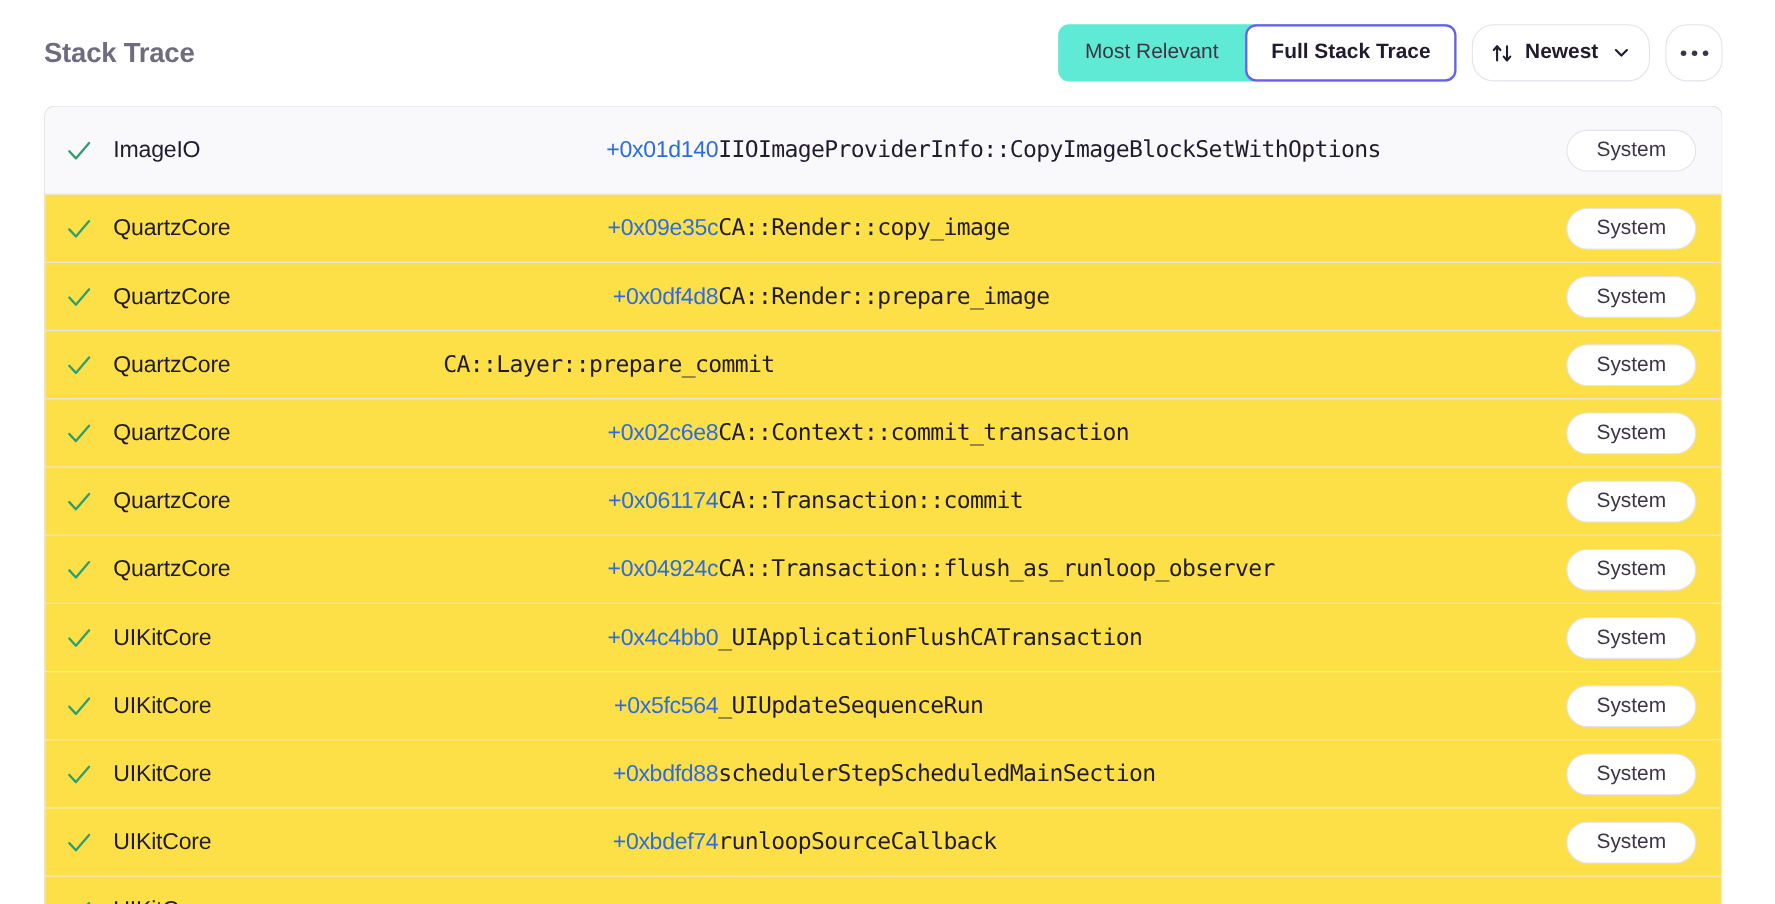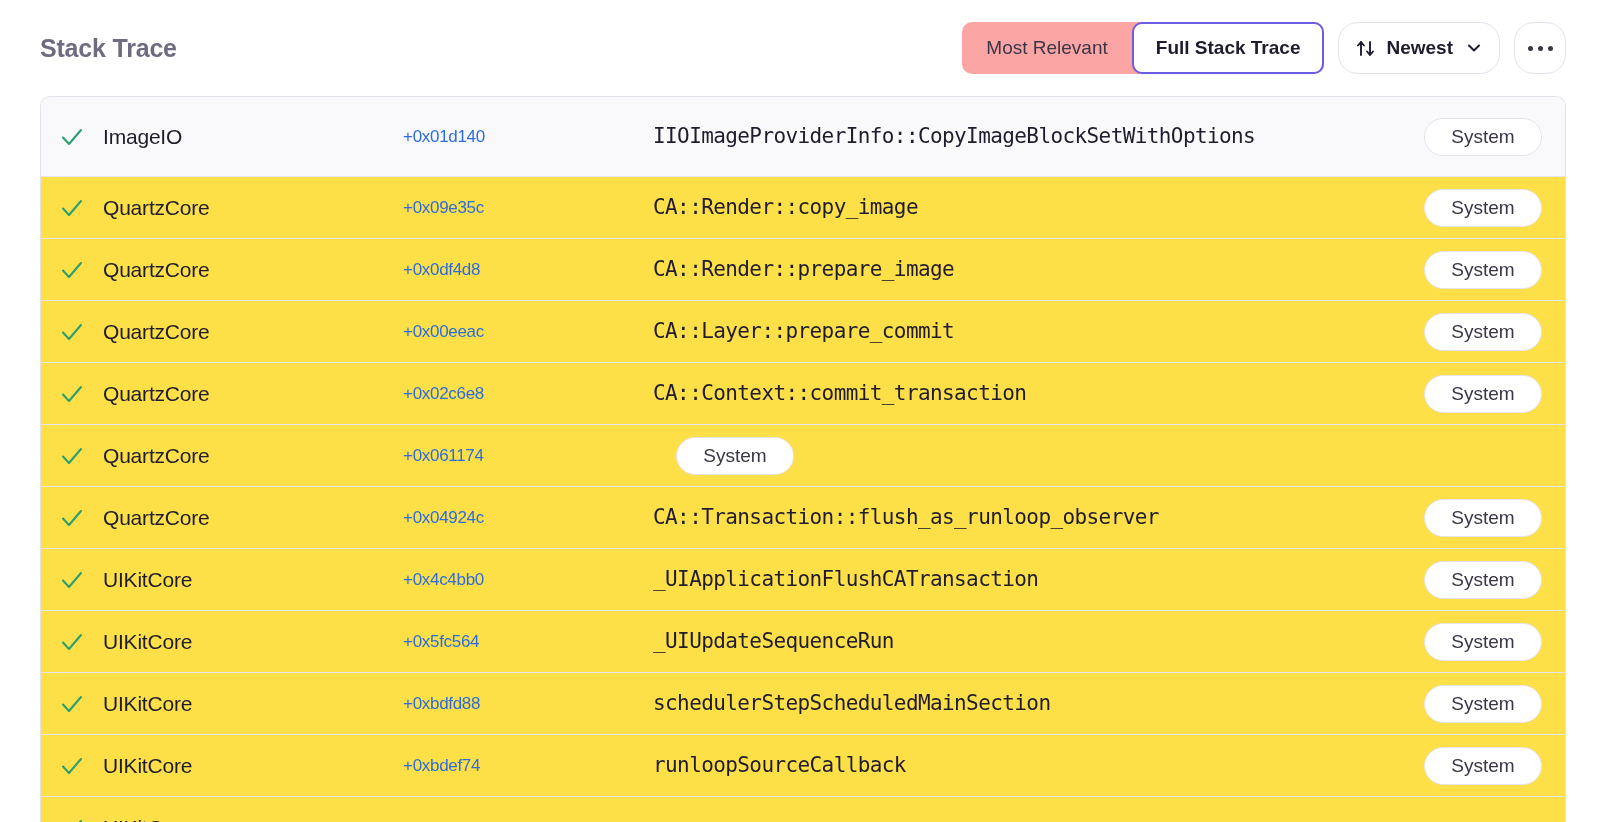--- a/index.html
+++ b/index.html
@@ -39,21 +39,21 @@
   .header-actions {
     display: flex;
     align-items: center;
     gap: 14px;
   }
 
   
   .segmented {
     display: flex;
     align-items: stretch;
-    background: #fca5a5;
+    background: #5eead4;
     border-radius: 10px;
     height: 52px;
     position: relative;
   }
 
   .seg-btn {
     display: flex;
     align-items: center;
     justify-content: center;
     font-size: 19px;
@@ -172,25 +172,26 @@
     flex: none;
     font-size: 21px;
     color: #201b2d;
     font-family: "Liberation Sans", sans-serif;
     letter-spacing: -0.2px;
   }
 
   .col-offset {
     width: 250px;
     flex: none;
-    font-size: 17px;
+    font-size: 21px;
     color: #2d6cdf;
     font-family: "Liberation Sans", sans-serif;
     letter-spacing: -0.3px;
     cursor: pointer;
+    text-align: right;
   }
 
   .col-symbol {
     flex: 1 1 auto;
     font-size: 21px;
     color: #201b2d;
     font-family: "DejaVu Sans Mono", monospace;
     line-height: 1.38;
     padding-right: 24px;
     word-break: break-all;
@@ -313,21 +314,20 @@
 
     <div class="trace-row">
       <div class="col-check">
         <span class="check-icon">
           <svg width="28" height="28" viewBox="0 0 28 28" fill="none" aria-hidden="true">
               <path d="M5 14.5L11 21L23 7" stroke="#2f9e6e" stroke-width="2.1" stroke-linecap="round" stroke-linejoin="round"></path>
             </svg>
         </span>
       </div>
       <div class="col-module">QuartzCore</div>
-      <div class="col-offset">+0x00eeac</div>
       <div class="col-symbol">CA::Layer::prepare_commit</div>
       <div class="col-badge">
         <span class="badge">System</span>
       </div>
     </div>
 
     <div class="trace-row">
       <div class="col-check">
         <span class="check-icon">
           <svg width="28" height="28" viewBox="0 0 28 28" fill="none" aria-hidden="true">
@@ -346,20 +346,21 @@
     <div class="trace-row">
       <div class="col-check">
         <span class="check-icon">
           <svg width="28" height="28" viewBox="0 0 28 28" fill="none" aria-hidden="true">
               <path d="M5 14.5L11 21L23 7" stroke="#2f9e6e" stroke-width="2.1" stroke-linecap="round" stroke-linejoin="round"></path>
             </svg>
         </span>
       </div>
       <div class="col-module">QuartzCore</div>
       <div class="col-offset">+0x061174</div>
+      <div class="col-symbol">CA::Transaction::commit</div>
       <div class="col-badge">
         <span class="badge">System</span>
       </div>
     </div>
 
     <div class="trace-row">
       <div class="col-check">
         <span class="check-icon">
           <svg width="28" height="28" viewBox="0 0 28 28" fill="none" aria-hidden="true">
               <path d="M5 14.5L11 21L23 7" stroke="#2f9e6e" stroke-width="2.1" stroke-linecap="round" stroke-linejoin="round"></path>

